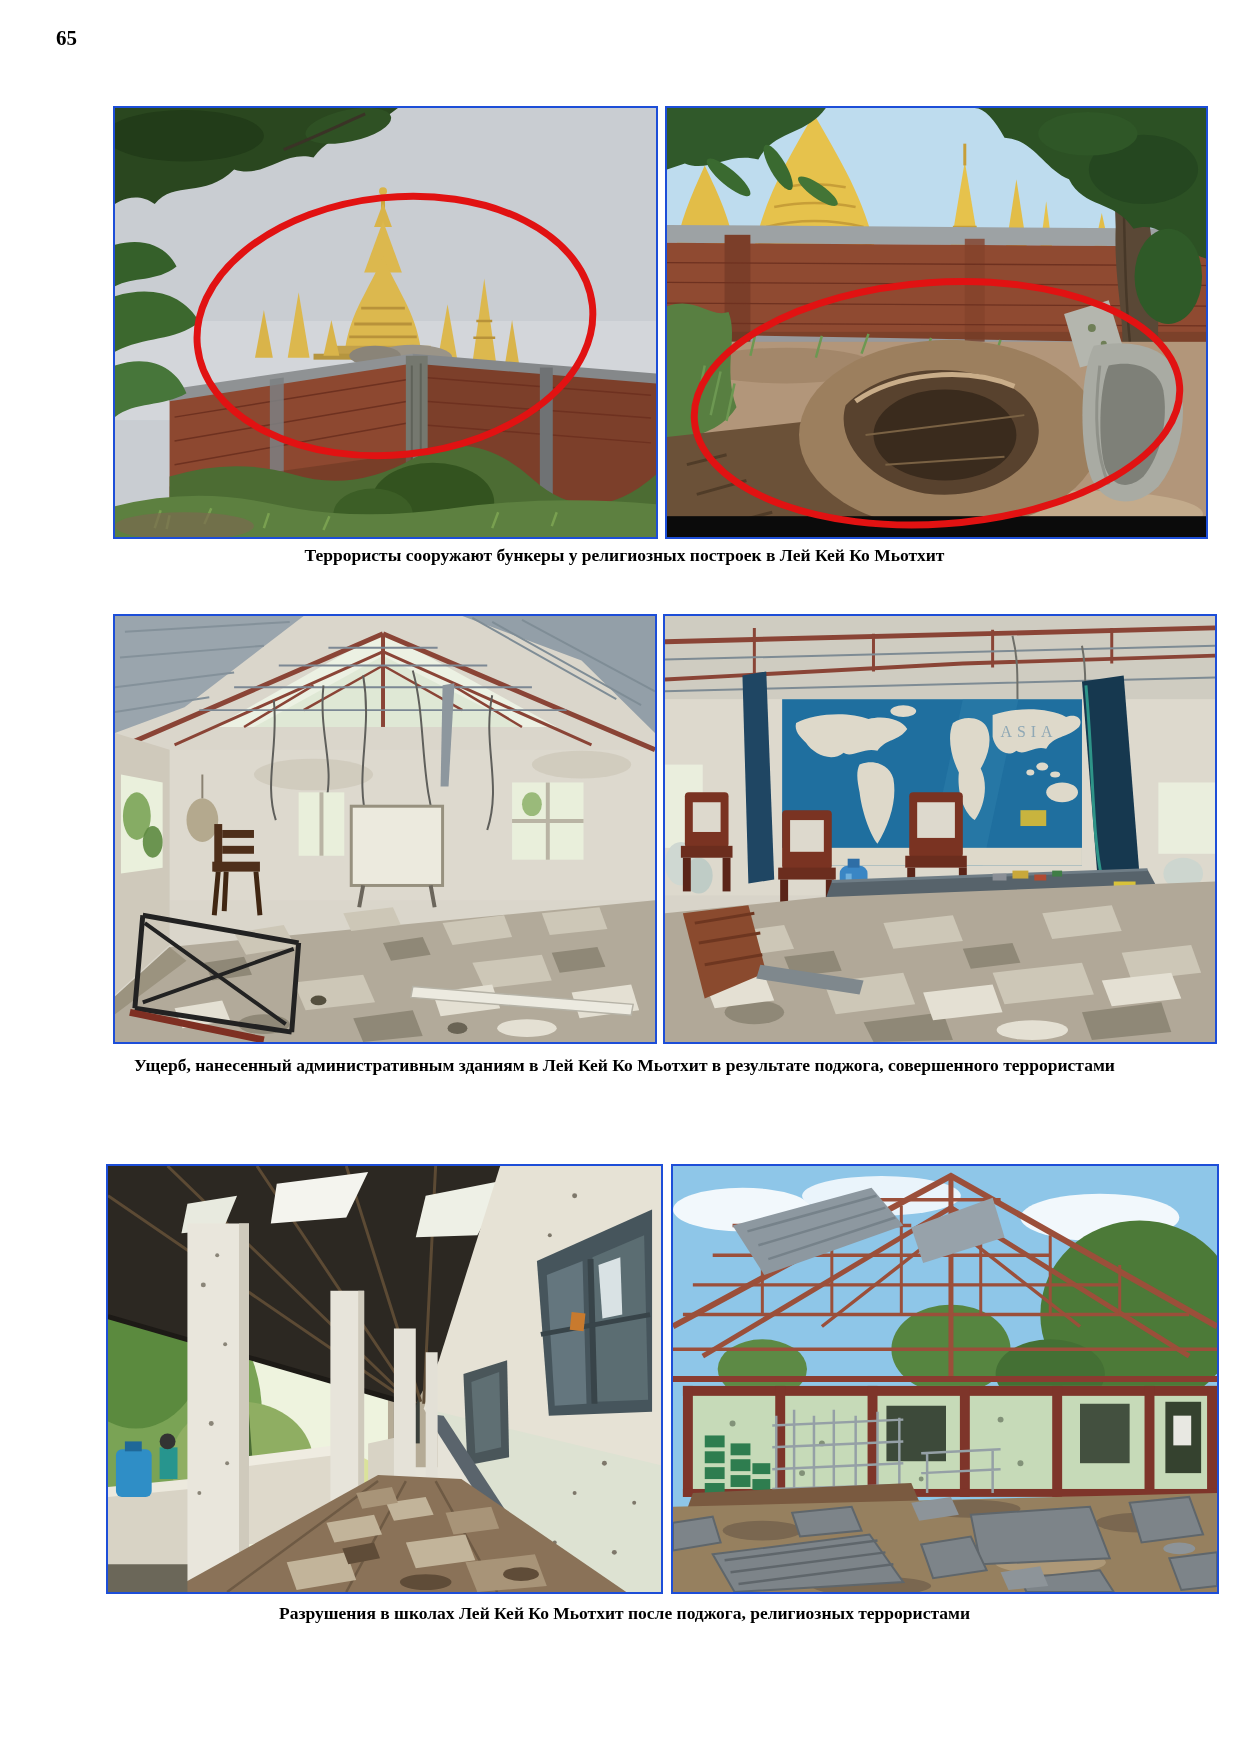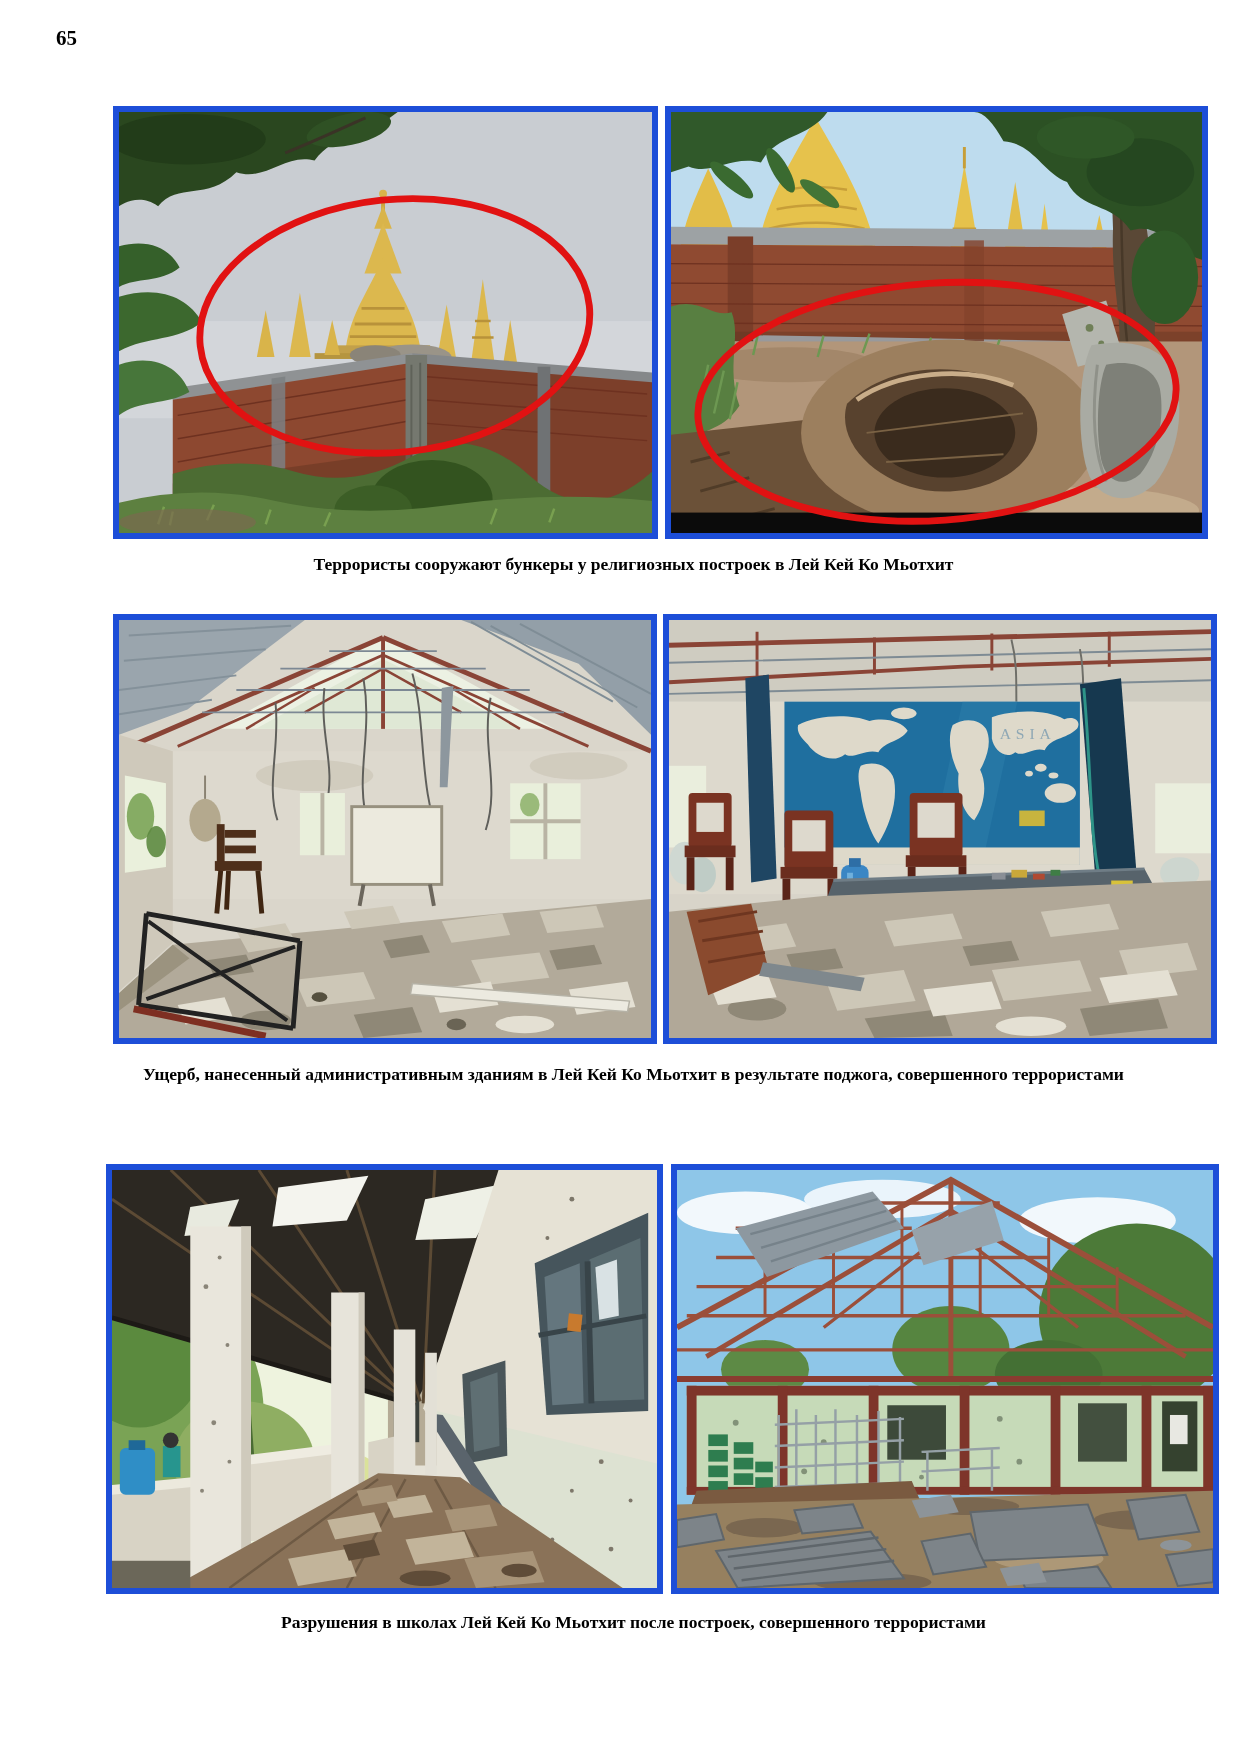--- a/index.html
+++ b/index.html
@@ -5,26 +5,26 @@
   html,body{margin:0;padding:0;}
   body{
     width:1241px;height:1755px;position:relative;background:#ffffff;
     font-family:"Liberation Serif", serif;color:#000;overflow:hidden;
   }
   .page-number{
     position:absolute;left:56px;top:26px;
     font-size:21px;font-weight:bold;
   }
   .photo{
-    position:absolute;border:6px solid #1d4ed8;box-sizing:border-box;
+    position:absolute;border:2px solid #1d4ed8;box-sizing:border-box;
     background:#f9a8d4;overflow:hidden;
   }
   .photo svg{display:block;width:100%;height:100%;}
   .caption{
-    position:absolute;left:60px;width:1121px;margin:13px;
+    position:absolute;left:60px;width:1121px;margin:4px;
     text-align:center;font-weight:bold;font-size:17.5px;line-height:27px;
   }
 </style>
 </head>
 <body>
 
 <div class="page-number">65</div>
 
 <figure class="photo" style="left:73px;top:90px;width:545px;height:433px;" aria-label="Золотая пагода за кирпичной стеной, участок обведен красным овалом">
   <svg viewBox="0 0 545 433" preserveAspectRatio="none">
@@ -579,13 +579,13 @@
       <path d="M52,398 L206,378 M58,410 L214,390 M66,422 L222,402" stroke="#5f666b" stroke-width="2.5"></path>
       <g fill="#8d9499">
         <polygon points="240,340 280,334 288,352 248,358"></polygon>
         <polygon points="330,410 370,404 378,424 338,428"></polygon>
         <ellipse cx="510" cy="386" rx="16" ry="6"></ellipse>
       </g>
     </g>
   </svg>
 </figure>
 
-<p class="caption" style="top:1596px;">Разрушения в школах Лей Кей Ко Мьотхит после построек, совершенного террористами</p>
+<p class="caption" style="top:1596px;">Разрушения в школах Лей Кей Ко Мьотхит после поджога, религиозных террористами</p>
 
 </body></html>

